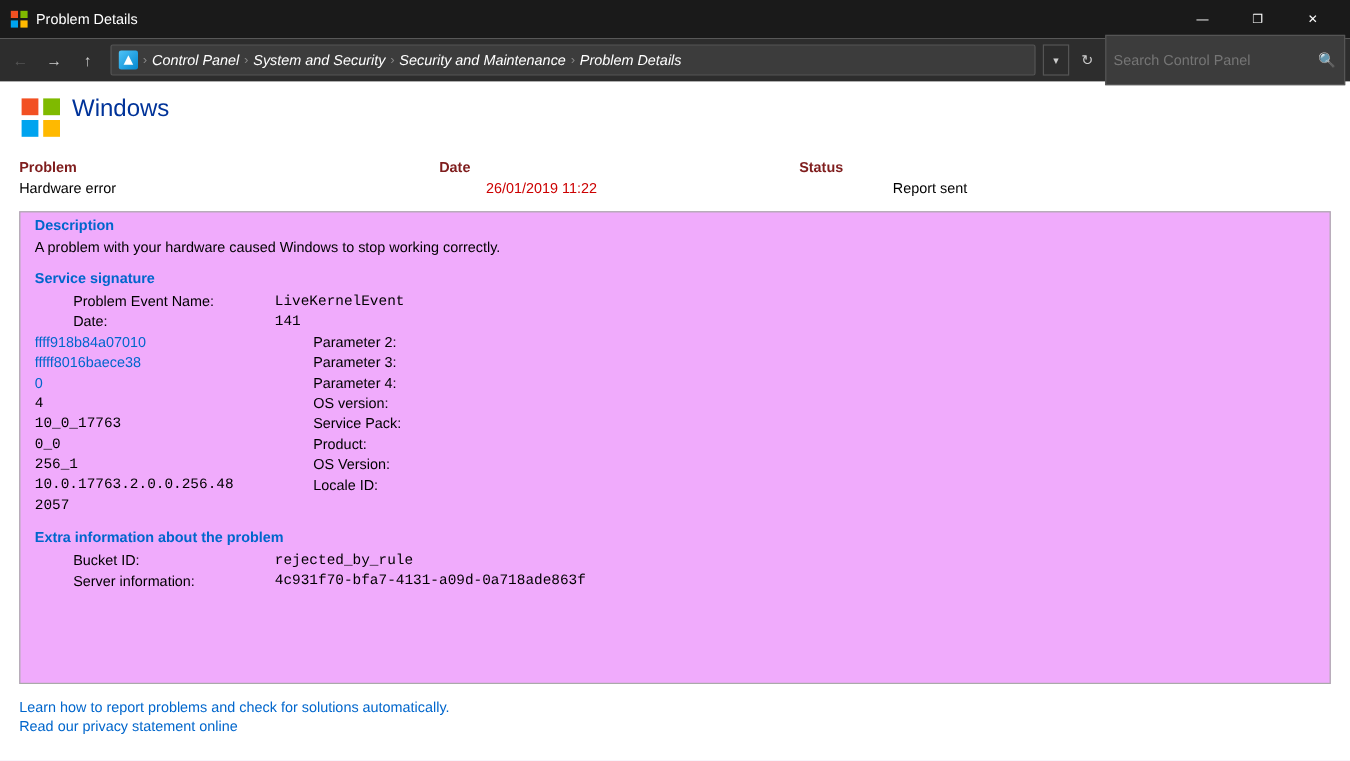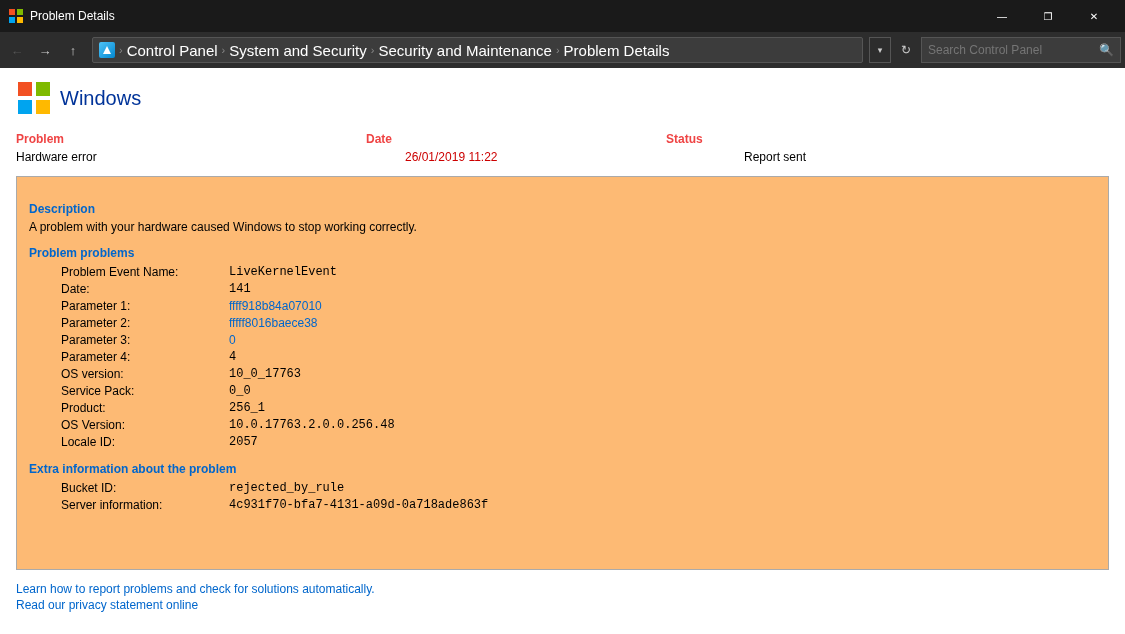--- a/index.html
+++ b/index.html
@@ -98,22 +98,23 @@
       color: white;
       flex-shrink: 0;
     }
     .path-separator {
       color: #888;
       font-size: 11px;
       padding: 0 2px;
     }
     .path-item {
       color: #ffffff;
-      font-size: 15px;
-      cursor: pointer;
+      font-size: 12px;
+      cursor: pointer;
+      font-style: italic;
     }
     .path-item.current { color: #ffffff; }
     .address-bar-end {
       display: flex;
       align-items: center;
       gap: 2px;
     }
     .dropdown-btn {
       width: 22px;
       height: 26px;
@@ -133,21 +134,21 @@
       border: none;
       color: #ccc;
       cursor: pointer;
       display: flex;
       align-items: center;
       justify-content: center;
       font-size: 12px;
     }
     .search-box {
       width: 200px;
-      height: 26px;
+      height: 42px;
       background: #3c3c3c;
       border: 1px solid #555;
       display: flex;
       align-items: center;
       padding: 0 6px;
       gap: 4px;
     }
     .search-input {
       background: transparent;
       border: none;
@@ -168,21 +169,20 @@
       background: #ffffff;
       height: calc(634px - 32px - 36px);
       display: flex;
       flex-direction: column;
       padding: 12px 16px;
     }
 
     
     .windows-header {
       display: flex;
-      align-items: center;
       gap: 8px;
       margin-bottom: 16px;
     }
     .windows-logo {
       width: 36px;
       height: 36px;
       position: relative;
       flex-shrink: 0;
     }
     .windows-title-text {
@@ -193,37 +193,37 @@
 
     
     .problem-header {
       display: grid;
       grid-template-columns: 350px 300px 1fr;
       margin-bottom: 4px;
     }
     .col-header {
       font-weight: bold;
       font-size: 12px;
-      color: #ef4444;
+      color: #7f1d1d;
     }
     .problem-row {
       display: grid;
       grid-template-columns: 350px 300px 1fr;
       margin-bottom: 12px;
       gap: 39px;
     }
     .problem-cell { font-size: 12px; color: #000; }
     .problem-date { color: #cc0000; font-size: 12px; }
     .problem-status { font-size: 12px; color: #000; }
 
     
     .description-box {
       border: 1px solid #aaa;
-      background: #fdba74;
-      padding: 25px 12px;
+      background: #f0abfc;
+      padding: 4px 12px;
       margin-bottom: 12px;
       flex: 1;
       overflow-y: auto;
     }
     .section-title {
       color: #0066cc;
       font-weight: bold;
       font-size: 12px;
       margin-bottom: 4px;
     }
@@ -337,27 +337,26 @@
     <span class="problem-cell">Hardware error</span>
     <span class="problem-date">26/01/2019 11:22</span>
     <span class="problem-status">Report sent</span>
   </div>
 
   <div class="description-box">
 
     <div class="section-title">Description</div>
     <div class="description-text">A problem with your hardware caused Windows to stop working correctly.</div>
 
-    <div class="section-title">Problem problems</div>
+    <div class="section-title">Service signature</div>
     <div class="sig-table" id="sig-table">
         <span class="sig-label">Problem Event Name:</span>
         <span class="sig-value black">LiveKernelEvent</span>
         <span class="sig-label">Date:</span>
         <span class="sig-value black">141</span>
-        <span class="sig-label">Parameter 1:</span>
         <span class="sig-value">ffff918b84a07010</span>
         <span class="sig-label">Parameter 2:</span>
         <span class="sig-value">fffff8016baece38</span>
         <span class="sig-label">Parameter 3:</span>
         <span class="sig-value">0</span>
         <span class="sig-label">Parameter 4:</span>
         <span class="sig-value black">4</span>
         <span class="sig-label">OS version:</span>
         <span class="sig-value black">10_0_17763</span>
         <span class="sig-label">Service Pack:</span>

